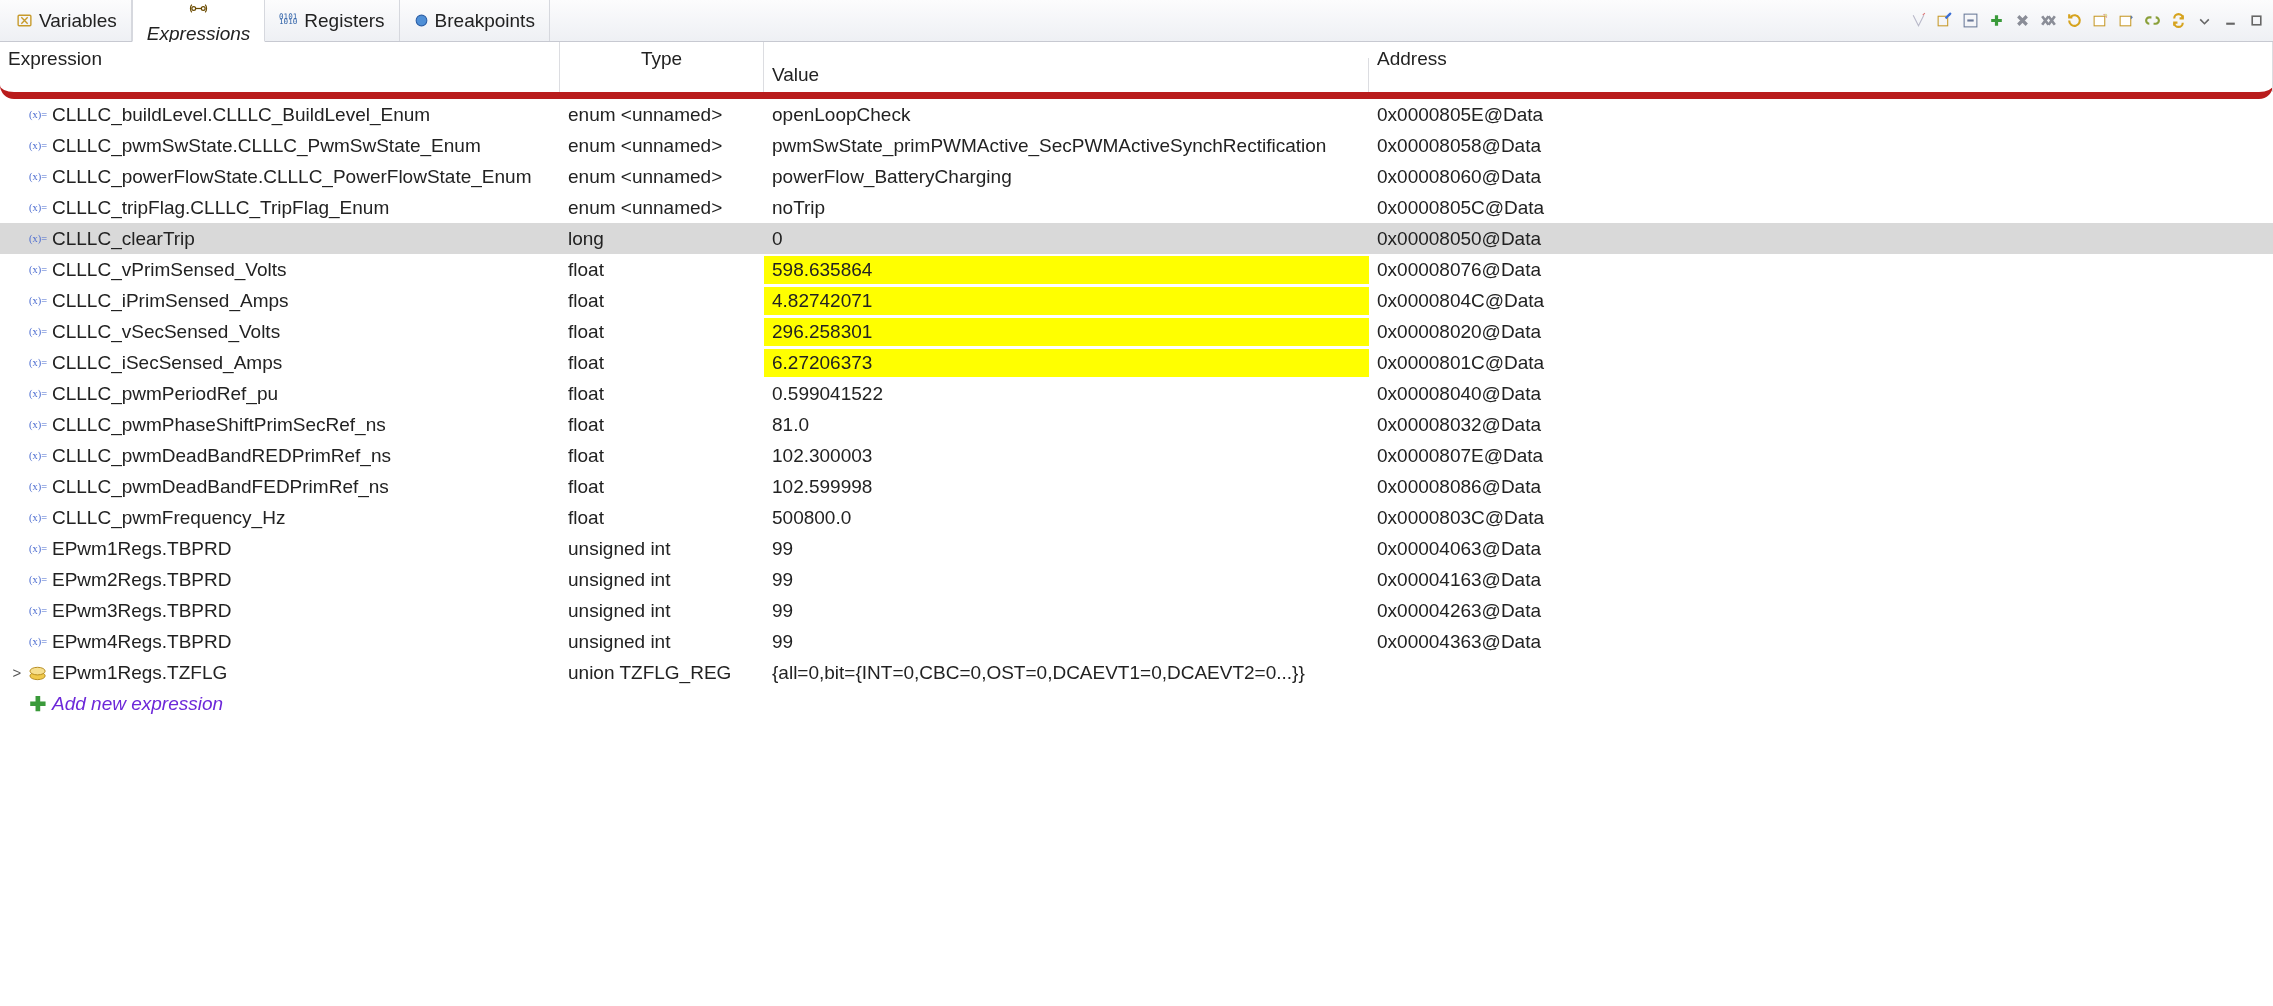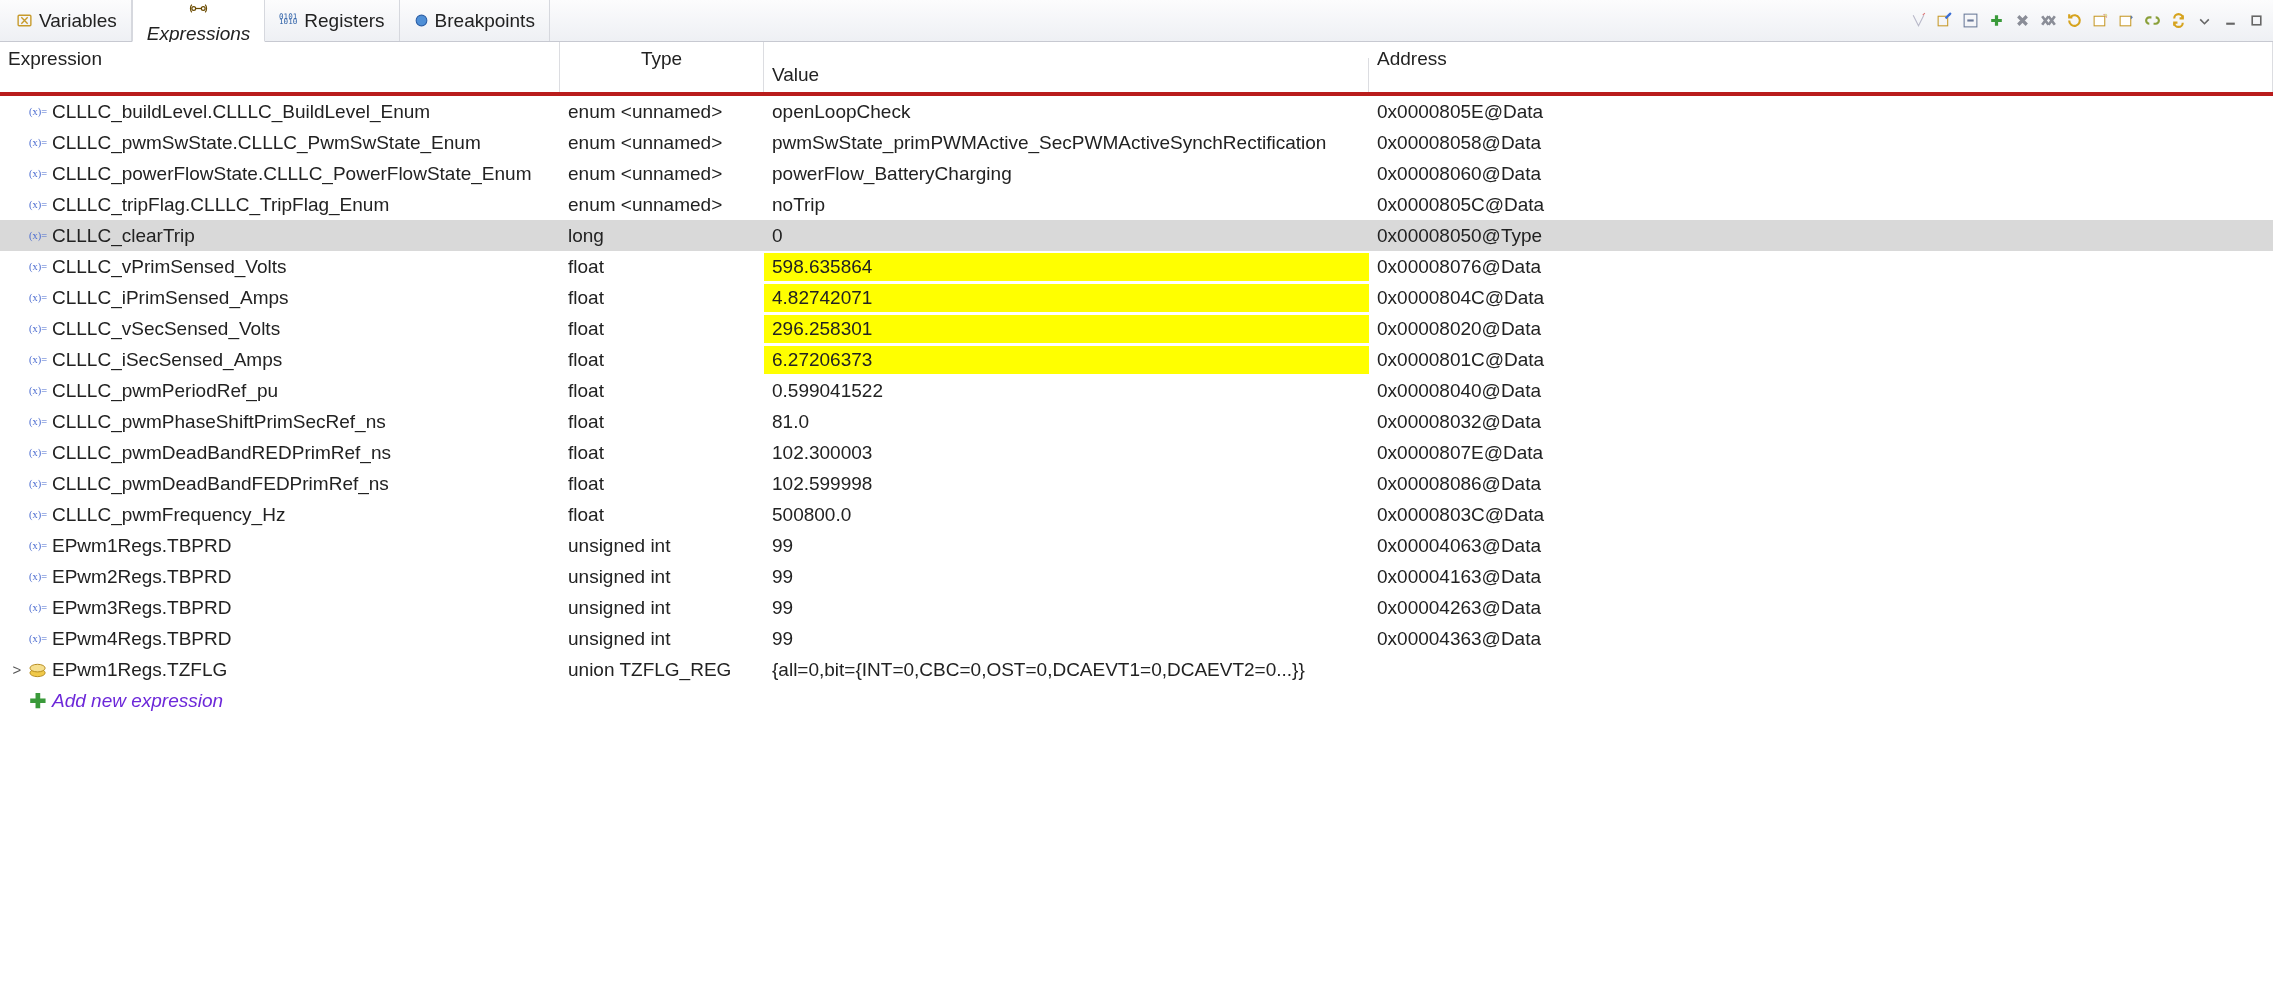--- a/index.html
+++ b/index.html
@@ -58,22 +58,23 @@
     .tool-btn {
       width: 22px; height: 22px;
       display: flex; align-items: center; justify-content: center;
       border-radius: 2px;
     }
     .tool-btn svg { display: block; }
 
     .header-row {
       display: flex;
       background: #ffffff;
-      border-bottom: 4px solid #b91c1c;
+      border-bottom: 7px solid #b91c1c;
       color: #222;
+      border-radius: 14px;
     }
     .col-h {
       padding: 6px 8px;
       border-right: 1px solid #dcdde1;
       white-space: nowrap;
     }
     .col-expr   { width: 560px; }
     .col-type   { width: 204px; text-align: center; }
     .col-value  { width: 605px; margin-top: 16px; }
     .col-addr   { flex: 1; }
@@ -316,21 +317,21 @@
           <span class="twisty"></span>
           <span class="expr-ico">
             <svg width="19" height="15" viewBox="0 0 20 14">
               <text x="0" y="11" font-size="11" fill="#4a6bd0" font-family="Segoe UI">(x)=</text>
             </svg>
           </span>
           <span>CLLLC_clearTrip</span>
         </div>
         <div class="cell type">long</div>
         <div class="cell val">0</div>
-        <div class="cell addr">0x00008050@Type</div>
+        <div class="cell addr">0x00008050@Data</div>
       </div>
       <div class="row">
         <div class="cell expr">
           <span class="twisty"></span>
           <span class="expr-ico">
             <svg width="19" height="15" viewBox="0 0 20 14">
               <text x="0" y="11" font-size="11" fill="#4a6bd0" font-family="Segoe UI">(x)=</text>
             </svg>
           </span>
           <span>CLLLC_vPrimSensed_Volts</span>

